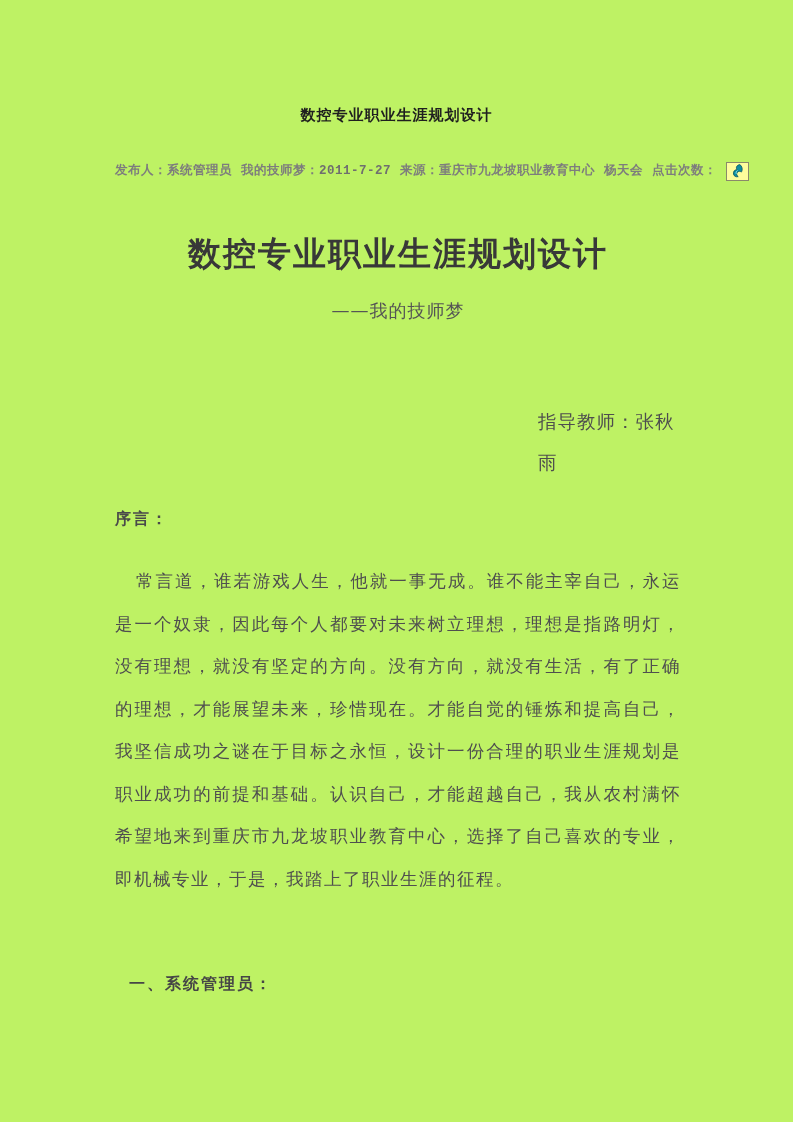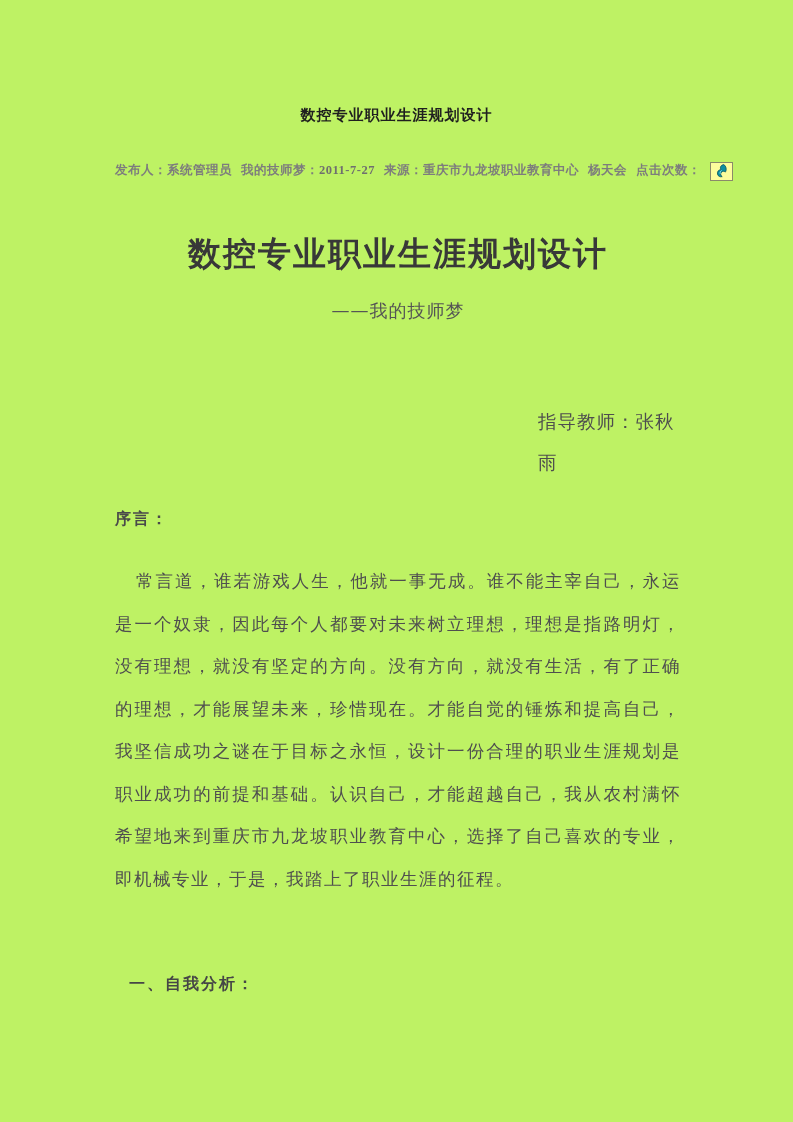--- a/index.html
+++ b/index.html
@@ -35,21 +35,21 @@
     white-space: nowrap;
     font-family: "DejaVu Sans", sans-serif;
     font-size: 12.5px;
     font-weight: 600;
     color: #7d7d7d;
     letter-spacing: 0.5px;
   }
   .meta-line .seg { margin-right: 9px; }
   .meta-line .seg:last-of-type { margin-right: 6px; }
   .meta-date {
-    font-family: Liberation Serif, serif;
+    font-family: Liberation Mono, monospace;
     font-weight: bold;
     color: #6f6f6f;
   }
   .counter-icon {
     display: inline-block;
     width: 23px;
     height: 19px;
     vertical-align: middle;
     flex: 0 0 auto;
   }
@@ -137,16 +137,16 @@
 
     <div class="advisor-block">
       <div>指导教师：张秋</div>
       <div>雨</div>
     </div>
 
     <div class="preface-heading">序言：</div>
 
     <p class="preface-paragraph">常言道，谁若游戏人生，他就一事无成。谁不能主宰自己，永运是一个奴隶，因此每个人都要对未来树立理想，理想是指路明灯，没有理想，就没有坚定的方向。没有方向，就没有生活，有了正确的理想，才能展望未来，珍惜现在。才能自觉的锤炼和提高自己，我坚信成功之谜在于目标之永恒，设计一份合理的职业生涯规划是职业成功的前提和基础。认识自己，才能超越自己，我从农村满怀希望地来到重庆市九龙坡职业教育中心，选择了自己喜欢的专业，即机械专业，于是，我踏上了职业生涯的征程。</p>
 
-    <div class="section-heading">一、自我分析：</div>
+    <div class="section-heading">一、系统管理员：</div>
 
   </div>
 </div>
 
 </body></html>

